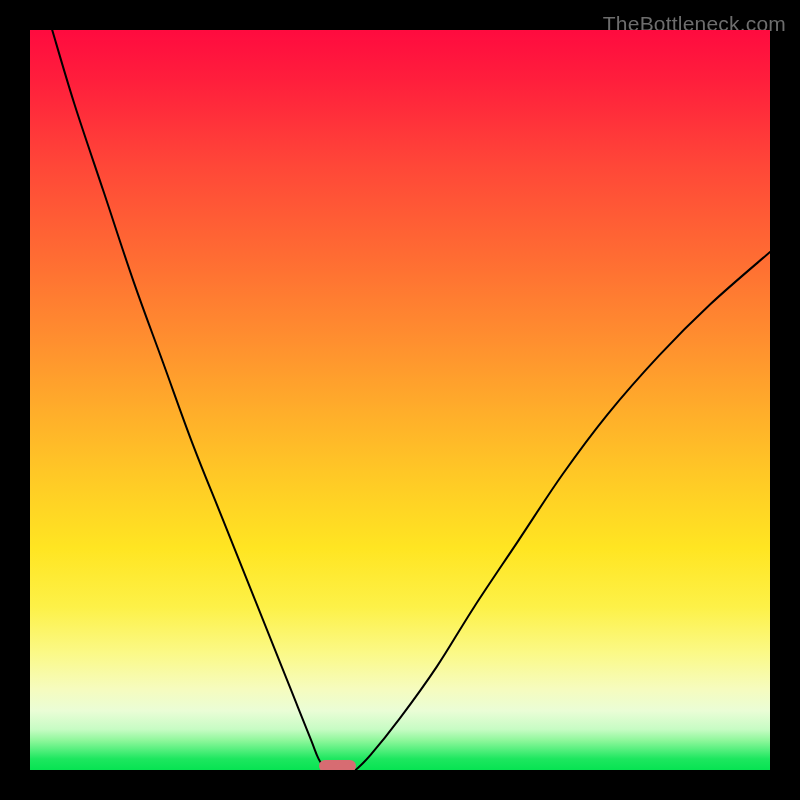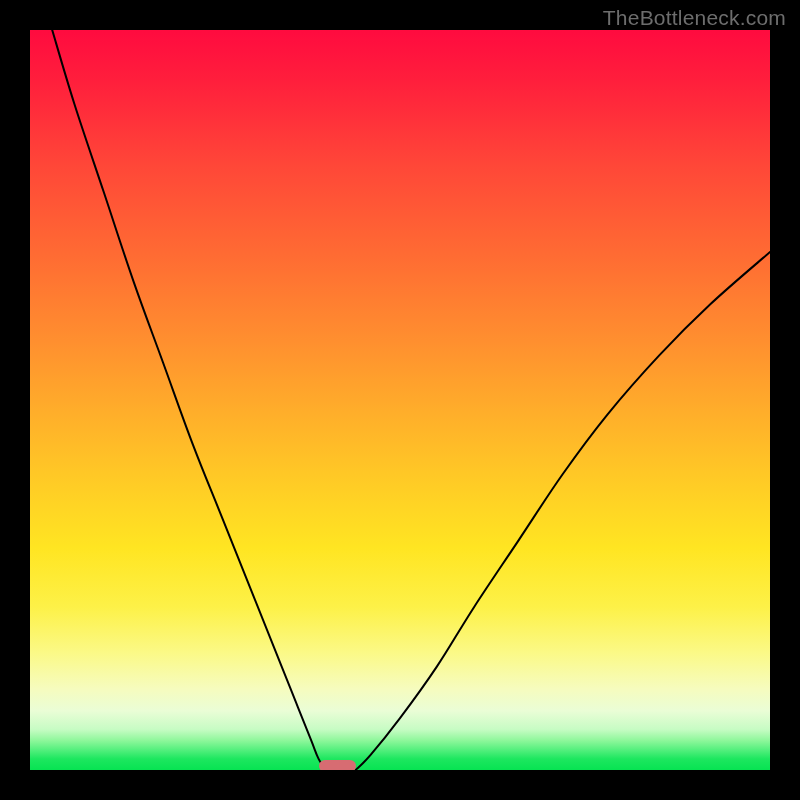--- a/index.html
+++ b/index.html
@@ -46,21 +46,21 @@
       #eafdd6 92%,
       #c7fcc4 94.5%,
       #8ef79b 96%,
       #4aee78 97.5%,
       #1de75f 98.5%,
       #07e352 100%
     );
   }
   .watermark {
     position: absolute;
-    top: 6px;
+    top: 12px;
     right: 14px;
     color: #6d6d6d;
     font-size: 21px;
     font-weight: 400;
     letter-spacing: 0.2px;
   }
   svg.curve {
     position: absolute;
     inset: 0;
   }

